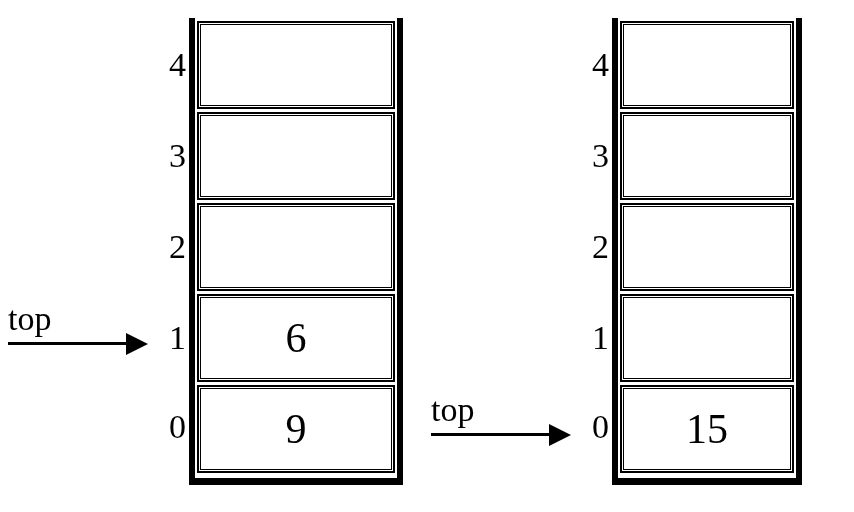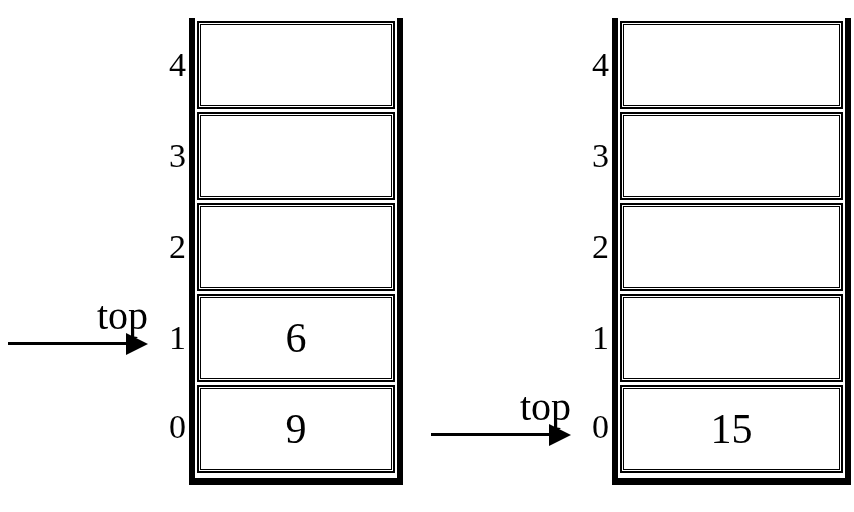--- a/index.html
+++ b/index.html
@@ -89,22 +89,22 @@
 
   
   .pointer {
     position: absolute;
   }
   .pointer .ptr-label {
     position: absolute;
     bottom: 14px;
     left: 0;
     width: 100%;
-    text-align: right;
-    font-size: 40px;
+    text-align: left;
+    font-size: 34px;
     line-height: 1;
     font-family: "Liberation Serif", "DejaVu Serif", serif;
   }
   .pointer .shaft {
     position: absolute;
     left: 0;
     bottom: 5px;
     height: 3px;
     background: #000000;
   }
@@ -164,21 +164,21 @@
     <span class="shaft" style="width:118px;"></span>
     <span class="head" style="left:118px;"></span>
   </div>
 
   <div class="index-label" style="left:583px; top:48px;">4</div>
   <div class="index-label" style="left:583px; top:139px;">3</div>
   <div class="index-label" style="left:583px; top:230px;">2</div>
   <div class="index-label" style="left:583px; top:321px;">1</div>
   <div class="index-label" style="left:583px; top:410px;">0</div>
 
-  <div class="stack" style="left:612px; top:18px; width:239px; height:467px;">
+  <div class="stack" style="left:612px; top:18px; width:190px; height:467px;">
     <div class="wall left"></div>
     <div class="wall right"></div>
     <div class="floor"></div>
 
     <div class="cells">
       <div class="cell" style="top:0px;">
         <span class="value"></span>
       </div>
       <div class="cell" style="top:91px;">
         <span class="value"></span>

